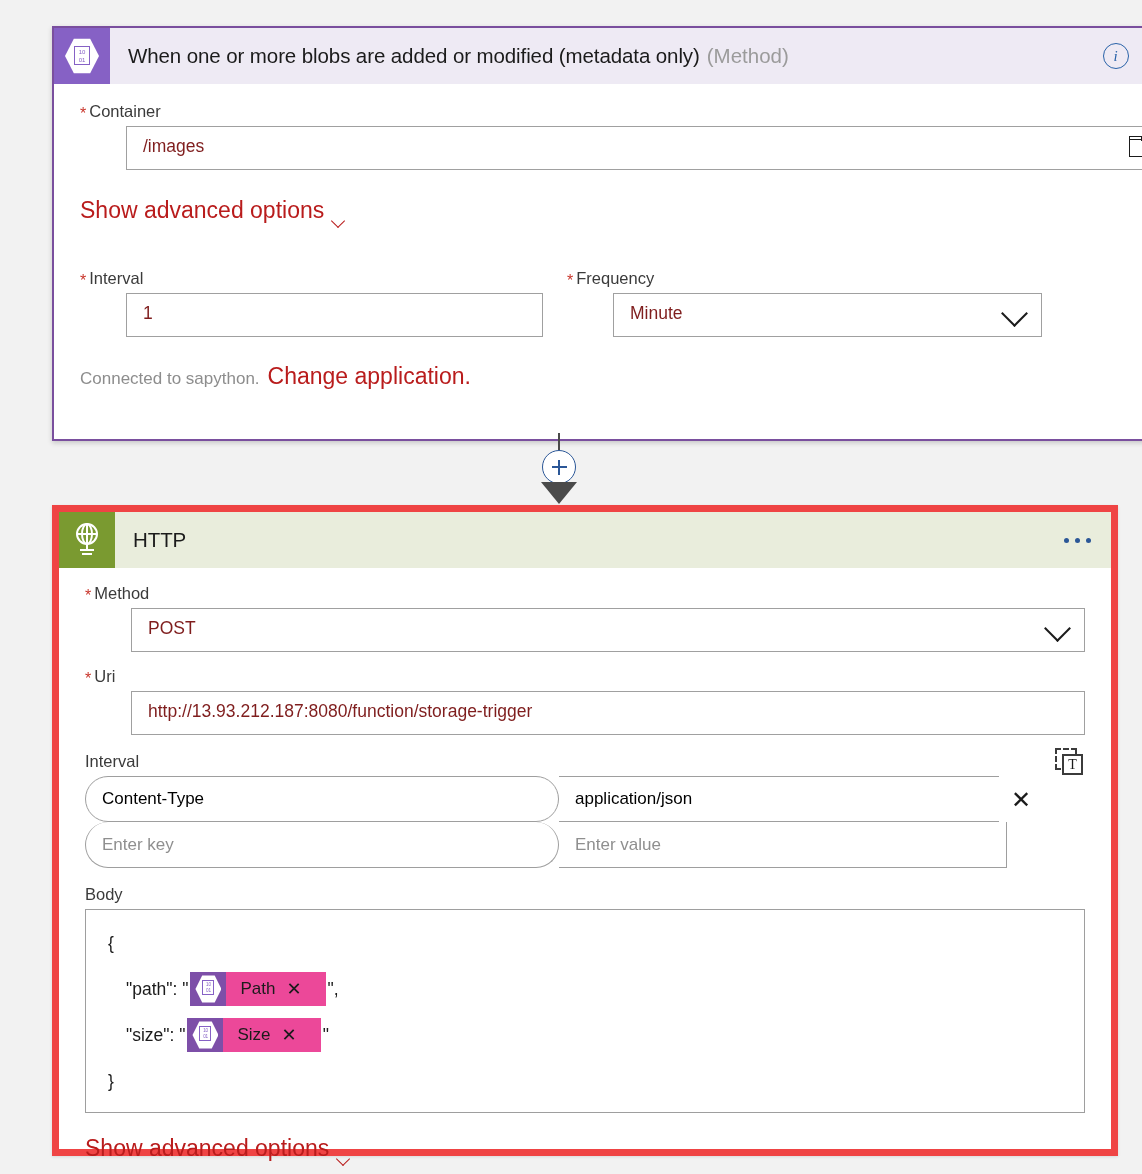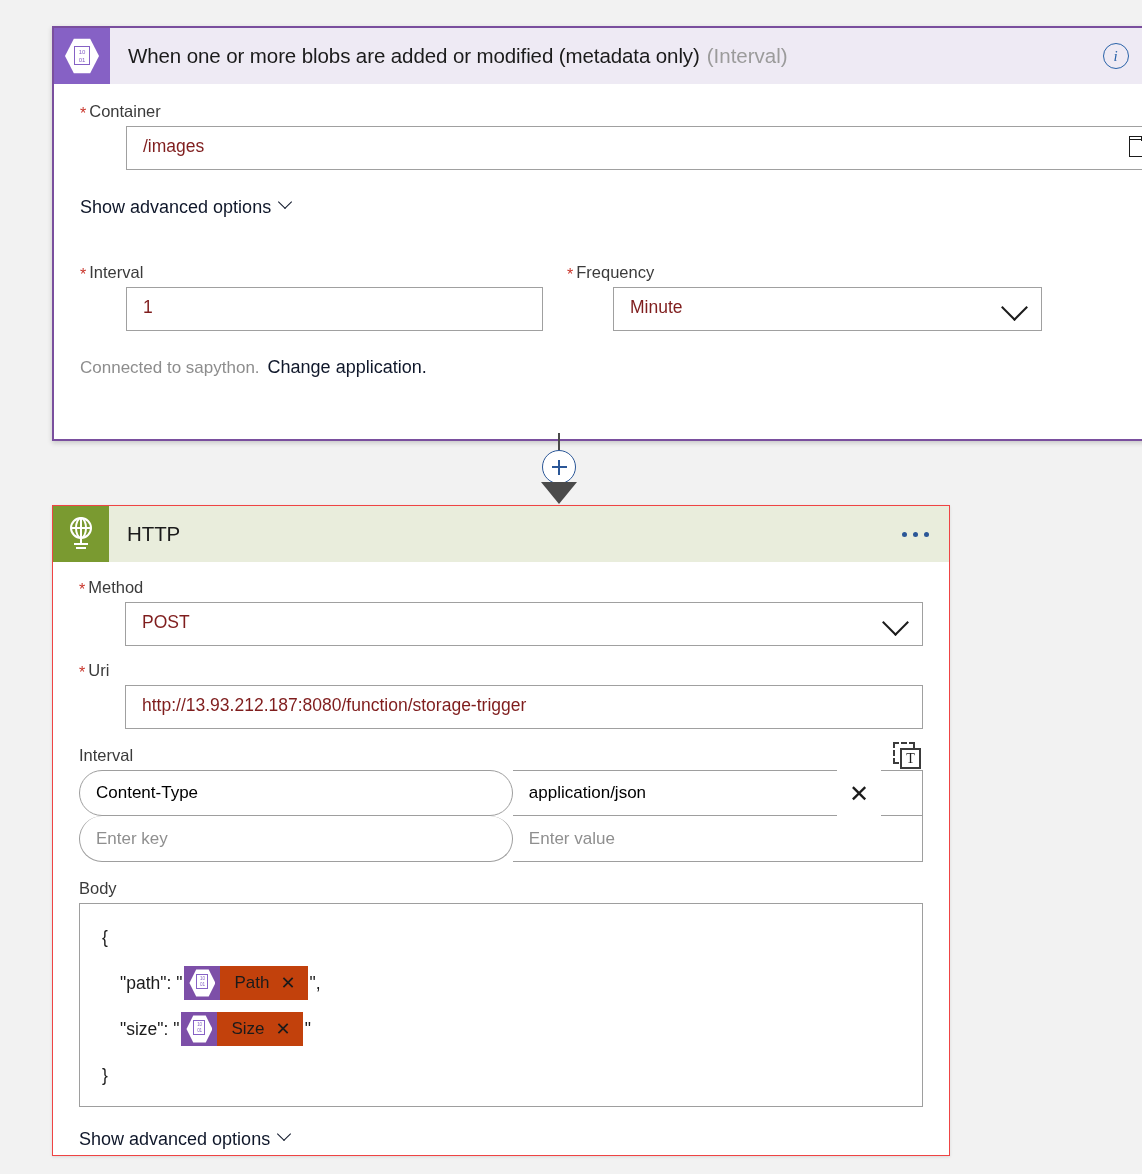--- a/index.html
+++ b/index.html
@@ -73,22 +73,22 @@
     display: flex; align-items: baseline;
   }
   .req { color: #c9352b; font-size: 16px; margin-right: 3px; line-height: 1; position: relative; top: 2px; }
   .txtbox {
     border: 1px solid #a0a0a0; background: #fff; height: 44px;
     display: flex; align-items: center; padding: 0 12px 4px 16px;
     font-size: 17.5px; color: #7f1d1d; margin-left: 46px;
   }
   .txtbox .val { flex: 1; }
   .link {
-    color: #0f172a; font-size: 18px; cursor: pointer;
-    display: inline-flex; align-items: flex-start; gap: 8px;
+    color: #b91c1c; font-size: 23px; cursor: pointer;
+    display: inline-flex; align-items: flex-end; gap: 8px;
   }
   .chev {
     display: inline-block; width: 13px; height: 8px; position: relative;
   }
   .chev::before {
     content: ""; position: absolute; left: 1px; top: 0;
     width: 9px; height: 9px;
     border-right: 1.6px solid currentColor; border-bottom: 1.6px solid currentColor;
     transform: rotate(45deg);
   }
@@ -127,22 +127,22 @@
   .plus-circle::after { width: 2px; height: 15px; }
   .arrow-head {
     position: absolute; left: 541px; top: 49px;
     width: 0; height: 0;
     border-left: 18px solid transparent; border-right: 18px solid transparent;
     border-top: 22px solid #4a4a4a;
   }
 
   
   .http-card {
-    left: 52px; top: 505px; width: 898px; height: 651px;
-    border: 1px solid #ef4444;
+    left: 52px; top: 505px; width: 1066px; height: 651px;
+    border: 7px solid #ef4444;
     box-shadow: 0 1px 3px rgba(0,0,0,0.10);
   }
   .http-card .hdr-icon { background: #7a9a30; }
   .http-card .hdr-bar {
     flex: 1; background: #E9EDDC;
     display: flex; align-items: center; padding: 0 20px 0 18px;
   }
   .globe { position: relative; width: 30px; height: 34px; }
   .globe .circle {
     position: absolute; left: 4px; top: 0; width: 22px; height: 22px;
@@ -207,22 +207,22 @@
 
   .token {
     display: inline-flex; align-items: stretch; height: 34px;
     margin: 0 2px; vertical-align: middle;
   }
   .token .tk-ico {
     width: 36px; background: #7D4FA8;
     display: flex; align-items: center; justify-content: center;
   }
   .token .tk-lbl {
-    background: #c2410c; display: flex; align-items: center; gap: 11px;
-    padding: 0 12px 0 14px; font-size: 17px; color: #1b1b1b;
+    background: #ec4899; display: flex; align-items: center; gap: 11px;
+    padding: 0 24px 0 14px; font-size: 17px; color: #1b1b1b;
   }
   .token .tk-x { font-size: 18px; color: #1b1b1b; font-weight: 300; }
   .hexico.sm { width: 26px; height: 28px; }
   .hexico.sm .page-sq {
     left: 7px; top: 5px; width: 12px; height: 15px;
     font-size: 4.6px; line-height: 6px; border-width: 1.1px;
   }
 </style>
 </head>
 <body>
@@ -236,21 +236,21 @@
         <div class="hexico">
           <div class="hex"></div>
           <div class="page-sq">
             <span>10</span>
             <span>01</span>
           </div>
         </div>
       </div>
       <div class="hdr-bar">
         <span class="hdr-title">When one or more blobs are added or modified (metadata only)</span>
-        <span class="hdr-preview">(Interval)</span>
+        <span class="hdr-preview">(Method)</span>
         <span class="hdr-spacer"></span>
         <span class="info-icon">i</span>
         <span class="dots">
             <i></i>
             <i></i>
             <i></i>
           </span>
       </div>
     </div>
 

